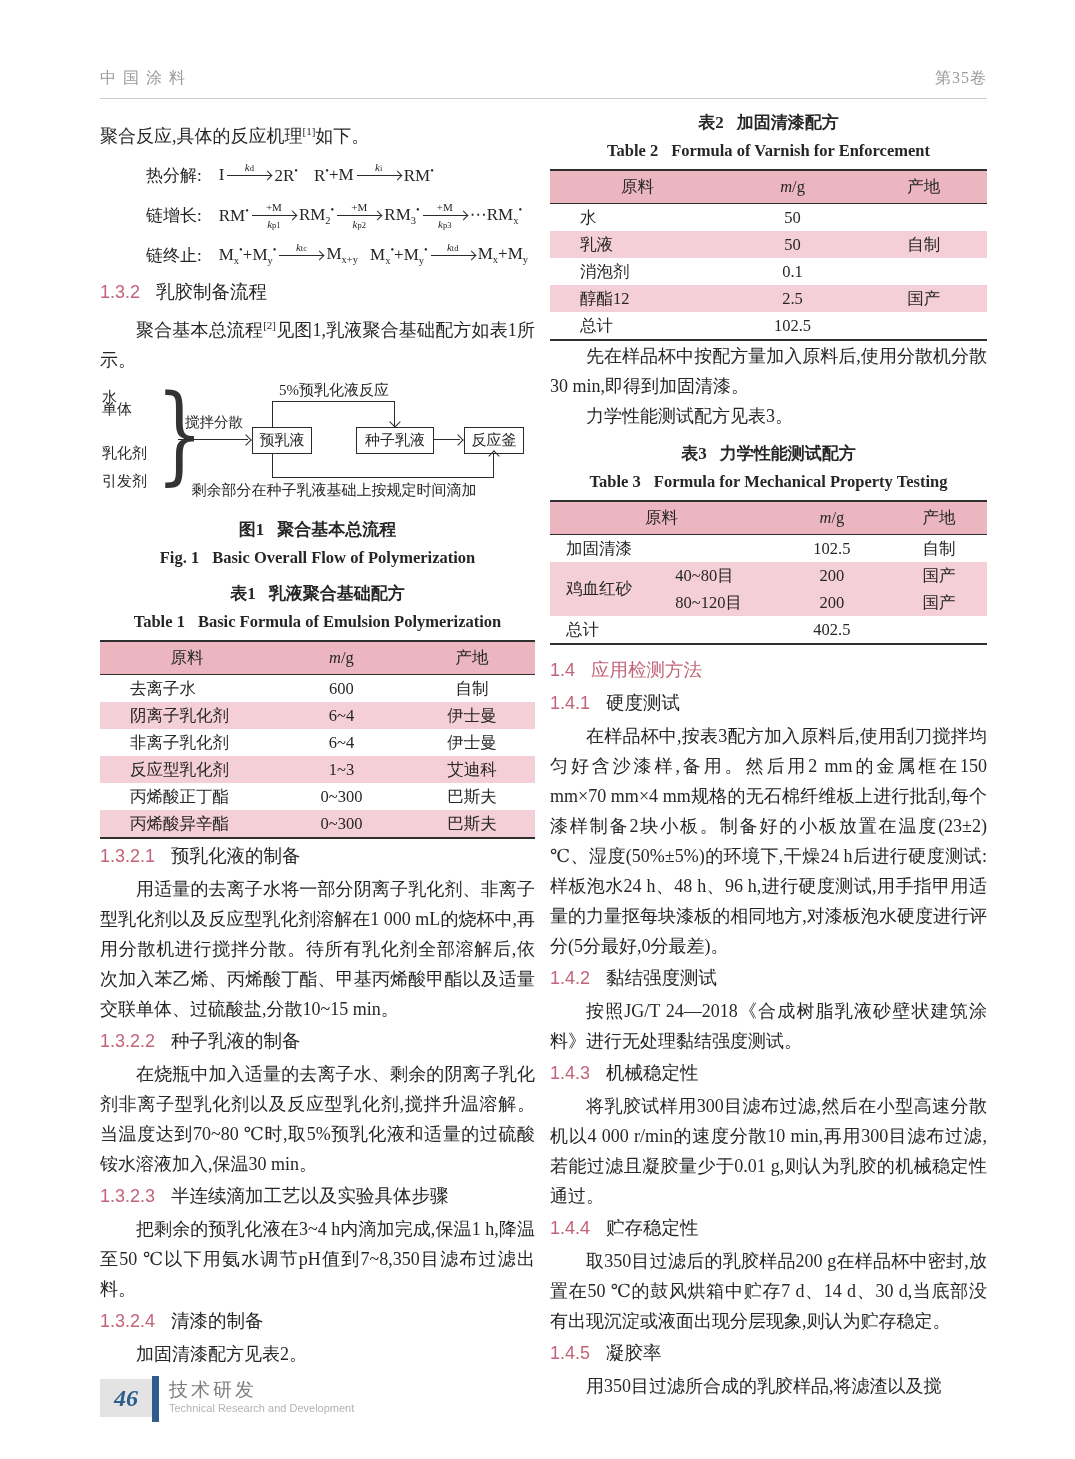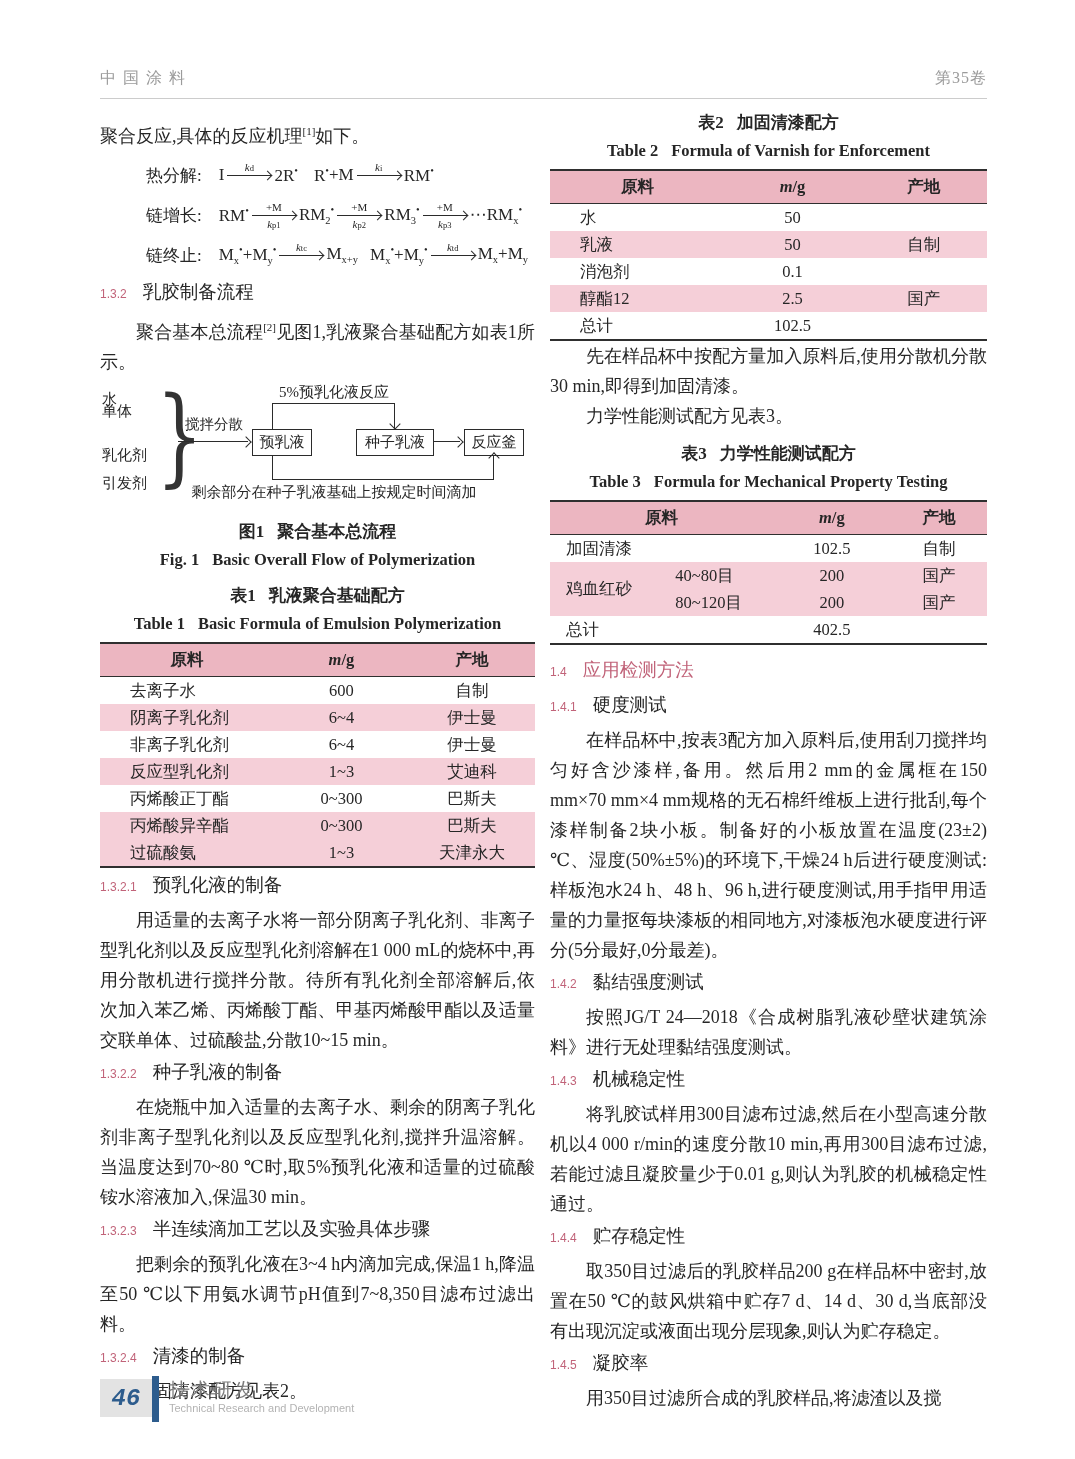--- a/index.html
+++ b/index.html
@@ -17,21 +17,21 @@
   .col-left{position:absolute;top:116px;left:100px;width:435px;}
   .col-right{position:absolute;top:110px;left:550px;width:437px;}
 
   p.body{margin:0;font-size:18px;line-height:30px;text-align:justify;}
   p.indent{text-indent:2em;}
   sup.ref{font-size:11px;}
 
   
   .hsec{font-size:18.5px;line-height:31px;margin:2px 0;}
   .hsec .num{color:#c16379;font-family:"Liberation Sans","DejaVu Sans",sans-serif;
-    font-size:12px;margin-right:16px;}
+    font-size:18px;margin-right:16px;}
   .hsec.pink .title{color:#c16379;}
   .hgap{margin-top:10px;}
 
   
   .eq-block{margin:4px 0 2px 46px;font-size:17px;}
   .eq-row{display:flex;align-items:center;height:40px;white-space:nowrap;}
   .eq-label{margin-right:17px;}
   .term sub{font-size:10.5px;}
   .term sup{font-size:10.5px;}
   .rxn-arrow{display:inline-flex;flex-direction:column;align-items:center;margin:0 3px;
@@ -61,34 +61,34 @@
   
   .cap{text-align:center;font-weight:bold;line-height:26px;margin-top:2px;}
   .cap.cn{font-size:17px;margin-top:10px;}
   .cap.en{font-size:16.5px;}
   .cap .cap-label{margin-right:13px;}
   .tgap{margin-top:16px;}
 
   
   table.tbl{width:100%;border-collapse:collapse;font-size:16.5px;margin-top:5px;
     border-top:2px solid #2f2f2f;border-bottom:2px solid #2f2f2f;}
-  table.tbl th{background:#ecb6c1;font-weight:bold;height:30px;
+  table.tbl th{background:#ecb6c1;font-weight:normal;height:30px;
     border-bottom:1.5px solid #2f2f2f;text-align:center;}
   table.tbl td{height:25px;text-align:center;}
   table.tbl tr.shaded td{background:#f5cfd8;}
   #table1 td.cl,#table2 td.cl{text-align:left;padding-left:30px;}
   #table3 td.cl{text-align:left;padding-left:16px;}
   table.tbl i{font-family:"Liberation Serif",serif;}
 
   .pgap{margin-top:12px;}
 
   
   .footer{position:absolute;left:100px;top:1379px;display:flex;align-items:flex-start;}
   .fnum{width:52px;height:38px;background:#e3e3e3;color:#2d5c8d;font-weight:bold;
-    font-style:italic;font-size:24px;display:flex;align-items:center;justify-content:center;font-family:Liberation Mono, monospace;}
+    font-style:italic;font-size:24px;display:flex;align-items:center;justify-content:center;}
   .fbar{width:7px;height:46px;background:#2d5c8d;margin-top:-3px;}
   .ftext{margin-left:10px;font-family:"Liberation Sans","DejaVu Sans",sans-serif;}
   .ftext-cn{font-size:19px;color:#7d7d7d;letter-spacing:3px;line-height:22px;}
   .ftext-en{font-size:11px;color:#b3b3b3;line-height:14px;}
 </style>
 </head>
 <body>
 
 <div class="page">
 
@@ -268,25 +268,20 @@
           </tr>
           <tr>
             <td class="cl">丙烯酸正丁酯</td>
             <td>0~300</td>
             <td>巴斯夫</td>
           </tr>
           <tr class="shaded">
             <td class="cl">丙烯酸异辛酯</td>
             <td>0~300</td>
             <td>巴斯夫</td>
-          </tr>
-          <tr class="shaded">
-            <td class="cl">过硫酸氨</td>
-            <td>1~3</td>
-            <td>天津永大</td>
           </tr>
         </tbody>
       </table>
 
     <div id="left-subsections">
         <div class="hsec"><span class="num">1.3.2.1</span><span class="title">预乳化液的制备</span></div>
         <p class="body indent">用适量的去离子水将一部分阴离子乳化剂、非离子型乳化剂以及反应型乳化剂溶解在1 000 mL的烧杯中,再用分散机进行搅拌分散。待所有乳化剂全部溶解后,依次加入苯乙烯、丙烯酸丁酯、甲基丙烯酸甲酯以及适量交联单体、过硫酸盐,分散10~15 min。</p>
         <div class="hsec"><span class="num">1.3.2.2</span><span class="title">种子乳液的制备</span></div>
         <p class="body indent">在烧瓶中加入适量的去离子水、剩余的阴离子乳化剂非离子型乳化剂以及反应型乳化剂,搅拌升温溶解。当温度达到70~80 ℃时,取5%预乳化液和适量的过硫酸铵水溶液加入,保温30 min。</p>
         <div class="hsec"><span class="num">1.3.2.3</span><span class="title">半连续滴加工艺以及实验具体步骤</span></div>

